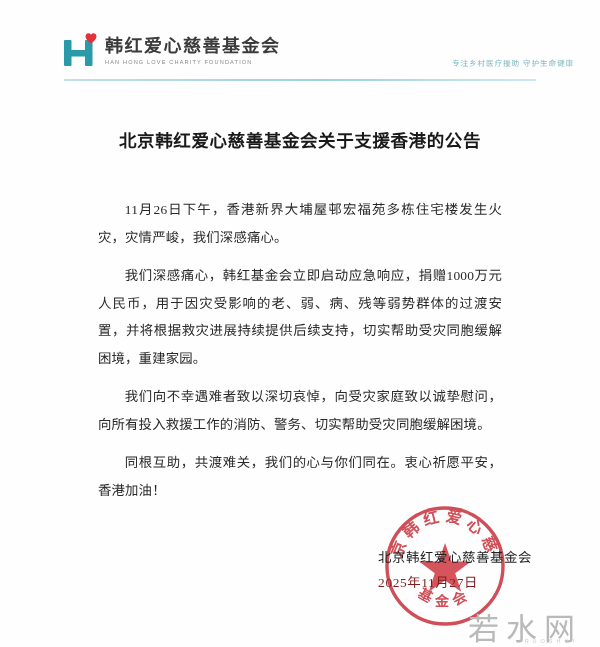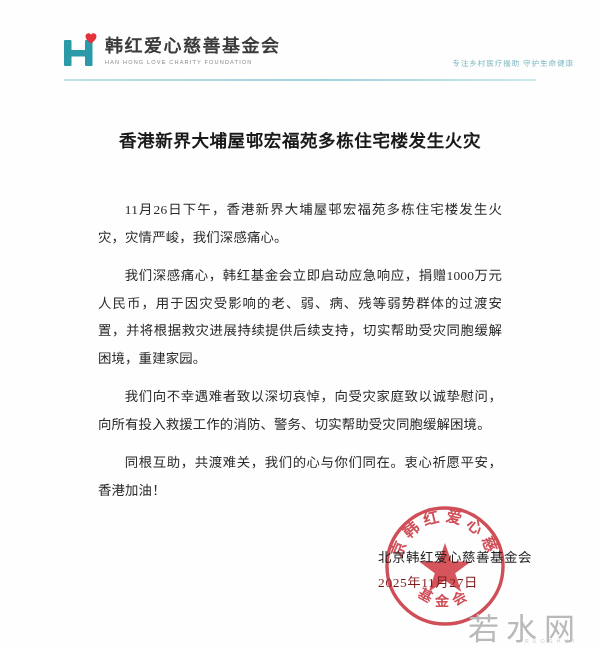--- a/index.html
+++ b/index.html
@@ -81,21 +81,21 @@
     letter-spacing: 1.15px;
     color: #8a8a8a;
     line-height: 9px;
     margin-top: 2px;
     white-space: nowrap;
   }
   .tagline {
     position: absolute;
     right: 64px;
     top: 57px;
-    font-family: Liberation Serif, serif;
+    font-family: Liberation Sans, sans-serif;
     font-size: 7.6px;
     color: #7fb9c4;
     letter-spacing: 0.9px;
     white-space: nowrap;
   }
   .header-rule {
     position: absolute;
     left: 64px;
     top: 79px;
     width: 472px;
@@ -219,21 +219,21 @@
       <div class="logo-text">
         <div class="logo-cn">韩红爱心慈善基金会</div>
         <div class="logo-en">HAN HONG LOVE CHARITY FOUNDATION</div>
       </div>
     </div>
 
     <div class="tagline">专注乡村医疗援助 守护生命健康</div>
     <div class="header-rule"></div>
   </div>
 
-  <div class="doc-title">香港新界大埔屋邨宏福苑多栋住宅楼发生火灾</div>
+  <div class="doc-title">北京韩红爱心慈善基金会关于支援香港的公告</div>
 
   <div class="body-copy">
     <p class="para">11月26日下午，香港新界大埔屋邨宏福苑多栋住宅楼发生火灾，灾情严峻，我们深感痛心。</p>
     <p class="para">我们深感痛心，韩红基金会立即启动应急响应，捐赠1000万元人民币，用于因灾受影响的老、弱、病、残等弱势群体的过渡安置，并将根据救灾进展持续提供后续支持，切实帮助受灾同胞缓解困境，重建家园。</p>
     <p class="para">我们向不幸遇难者致以深切哀悼，向受灾家庭致以诚挚慰问，向所有投入救援工作的消防、警务、切实帮助受灾同胞缓解困境。</p>
     <p class="para">同根互助，共渡难关，我们的心与你们同在。衷心祈愿平安，香港加油！</p>
   </div>
 
   <div class="seal">
     <svg viewBox="0 0 126 126" xmlns="http://www.w3.org/2000/svg" aria-hidden="true">

